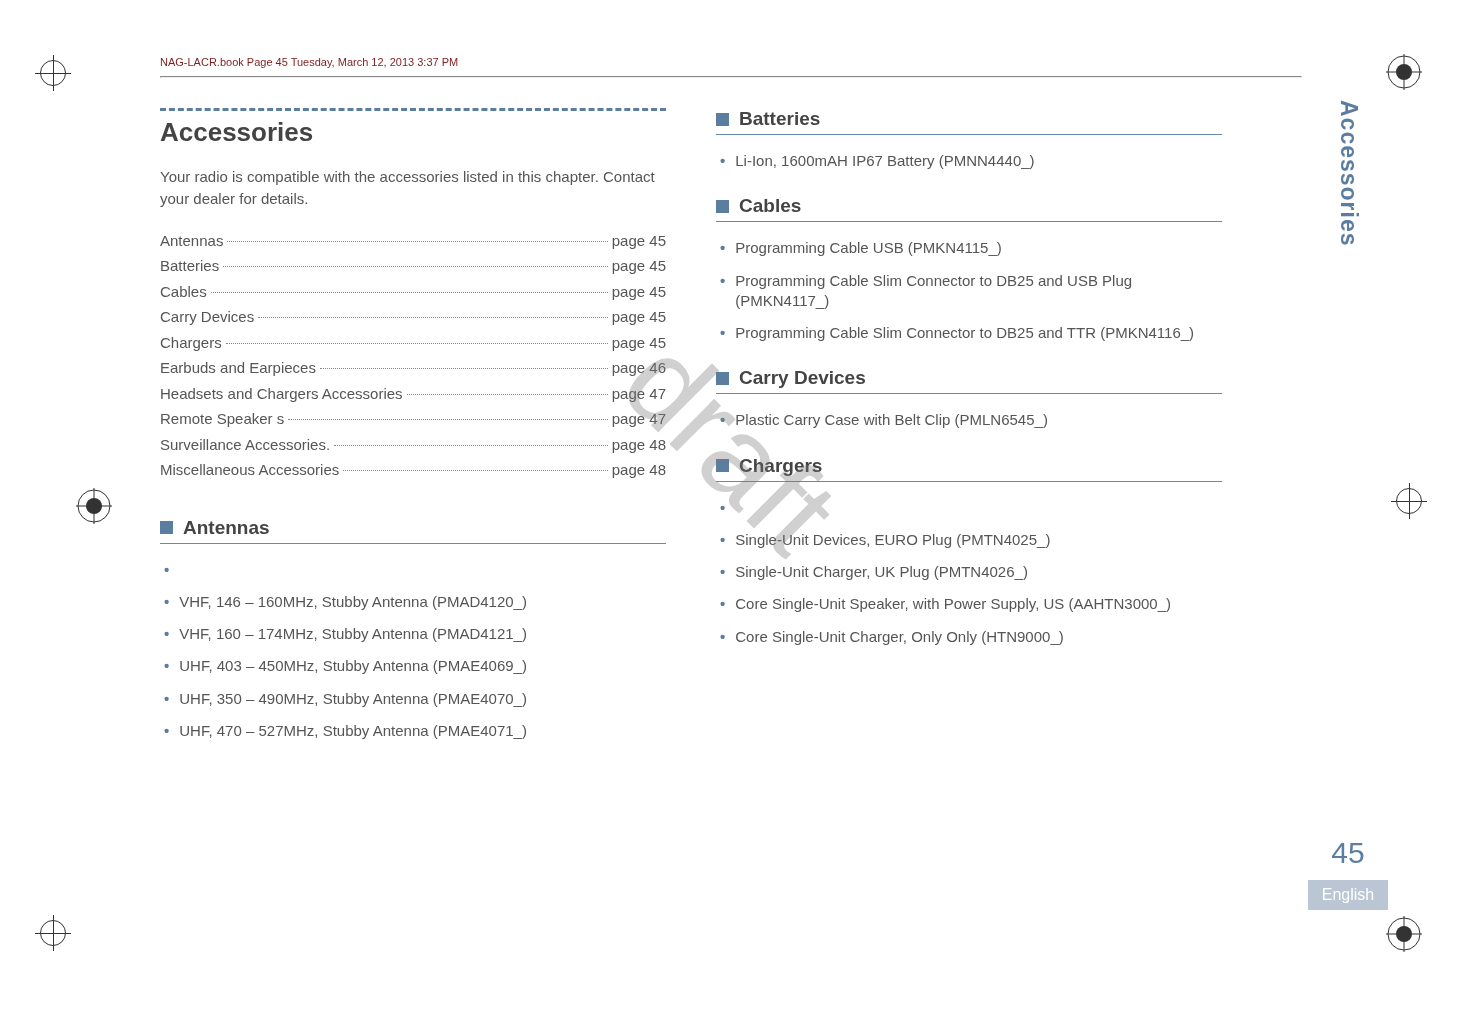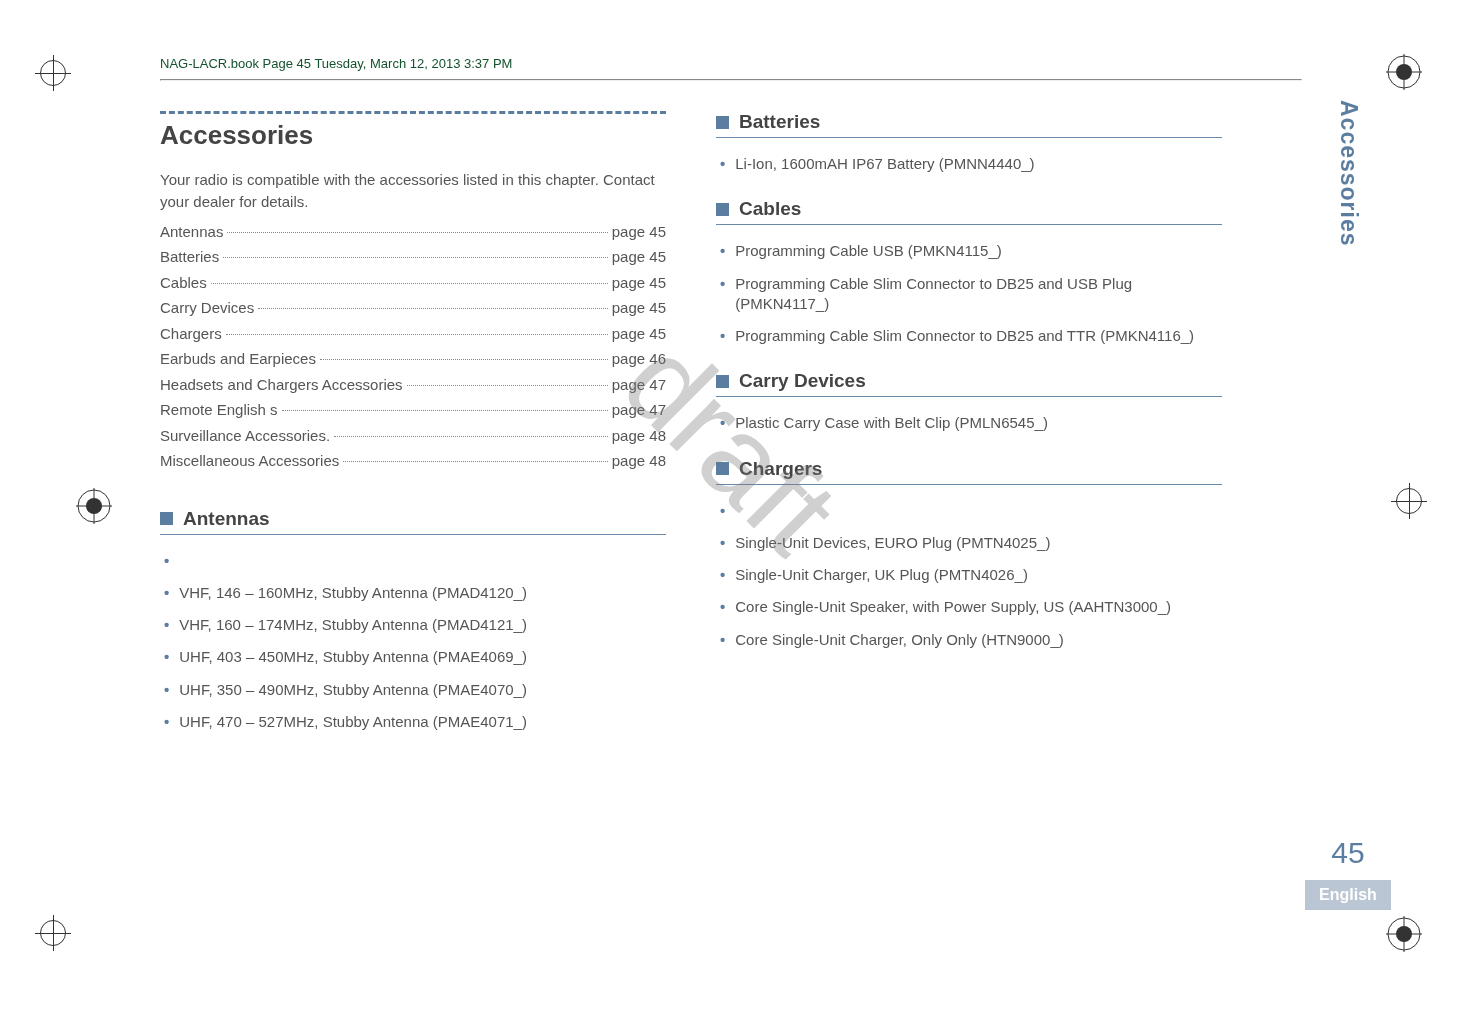--- a/index.html
+++ b/index.html
@@ -30,22 +30,22 @@
     }
     .target svg { width: 100%; height: 100%; }
     .page {
       position: absolute;
       left: 100px; top: 40px;
       width: 1262px; height: 933px;
       display: flex;
       flex-direction: column;
     }
     .page-header {
-      font-size: 13px;
-      color: #14532d;
+      font-size: 11px;
+      color: #7f1d1d;
       padding: 16px 60px 8px 60px;
     }
     .page-header-line { border-top: 1px solid #888; margin: 0 60px 30px 60px; }
     .columns {
       display: flex;
       flex: 1;
       gap: 50px;
       padding: 0 140px 0 60px;
     }
     .col { width: 50%; }
@@ -53,21 +53,21 @@
       border: none;
       border-top: 3px dashed #5b7da0;
       margin-bottom: 6px;
     }
     .h1 {
       font-size: 26px;
       font-weight: bold;
       color: #444;
       margin-bottom: 18px;
     }
-    .intro { font-size: 15px; line-height: 1.45; margin-bottom: 6px; color: #555; }
+    .intro { font-size: 15px; line-height: 1.45; margin-bottom: 18px; color: #555; }
     .toc { font-size: 15px; line-height: 1.7; color: #555; margin-bottom: 34px; }
     .toc-row { display: flex; align-items: baseline; }
     .toc-label { white-space: nowrap; }
     .toc-dots {
       flex: 1;
       border-bottom: 1px dotted #888;
       margin: 0 4px;
       transform: translateY(-4px);
     }
     .toc-page { white-space: nowrap; }
@@ -116,21 +116,21 @@
     .side-bottom { text-align: center; }
     .page-num {
       font-size: 30px;
       font-weight: normal;
       color: #5b7da0;
       margin-bottom: 10px;
     }
     .lang-badge {
       background: #bac6d4;
       color: #fff;
-      font-weight: bold;
+      font-weight: normal;
       font-size: 16px;
       padding: 6px 14px;
       text-align: center;
     }
     .watermark {
       position: absolute;
       left: 50%; top: 44%;
       transform: translate(-50%, -50%) rotate(45deg);
       font-size: 120px;
       color: rgba(120,120,120,0.35);
@@ -210,21 +210,21 @@
             <span class="toc-label">Earbuds and Earpieces</span>
             <span class="toc-dots"></span>
             <span class="toc-page">page 46</span>
           </div>
         <div class="toc-row">
             <span class="toc-label">Headsets and Chargers Accessories</span>
             <span class="toc-dots"></span>
             <span class="toc-page">page 47</span>
           </div>
         <div class="toc-row">
-            <span class="toc-label">Remote English s</span>
+            <span class="toc-label">Remote Speaker s</span>
             <span class="toc-dots"></span>
             <span class="toc-page">page 47</span>
           </div>
         <div class="toc-row">
             <span class="toc-label">Surveillance Accessories.</span>
             <span class="toc-dots"></span>
             <span class="toc-page">page 48</span>
           </div>
         <div class="toc-row">
             <span class="toc-label">Miscellaneous Accessories</span>

